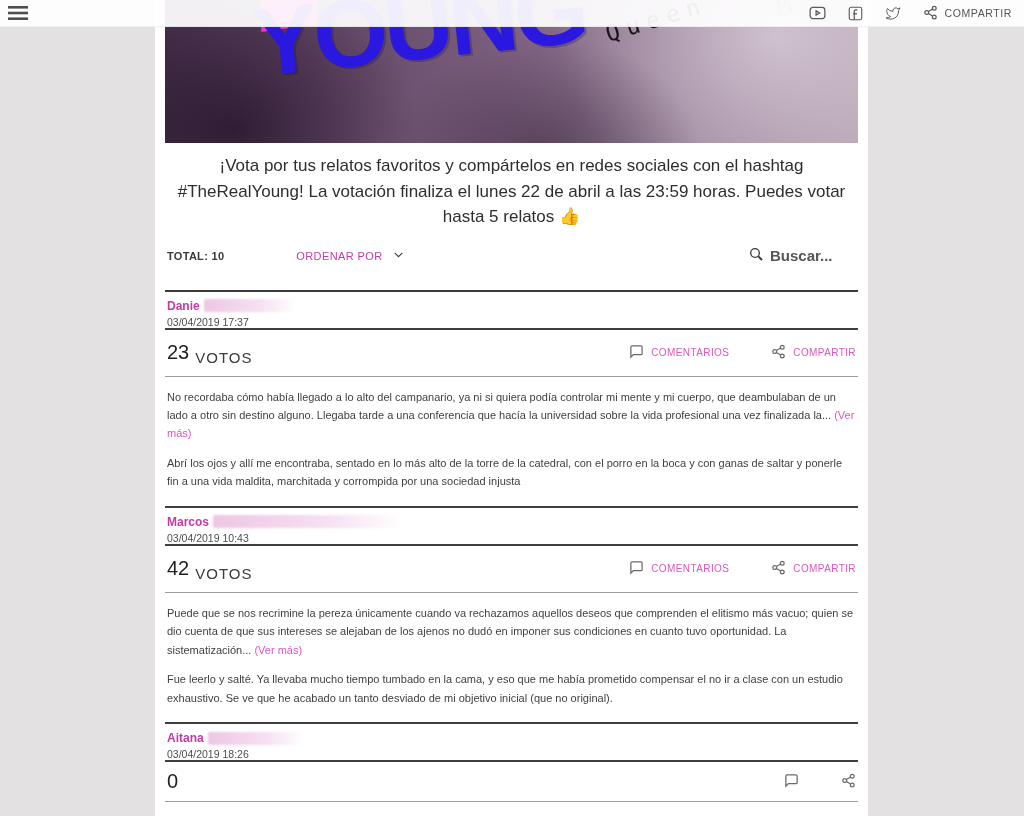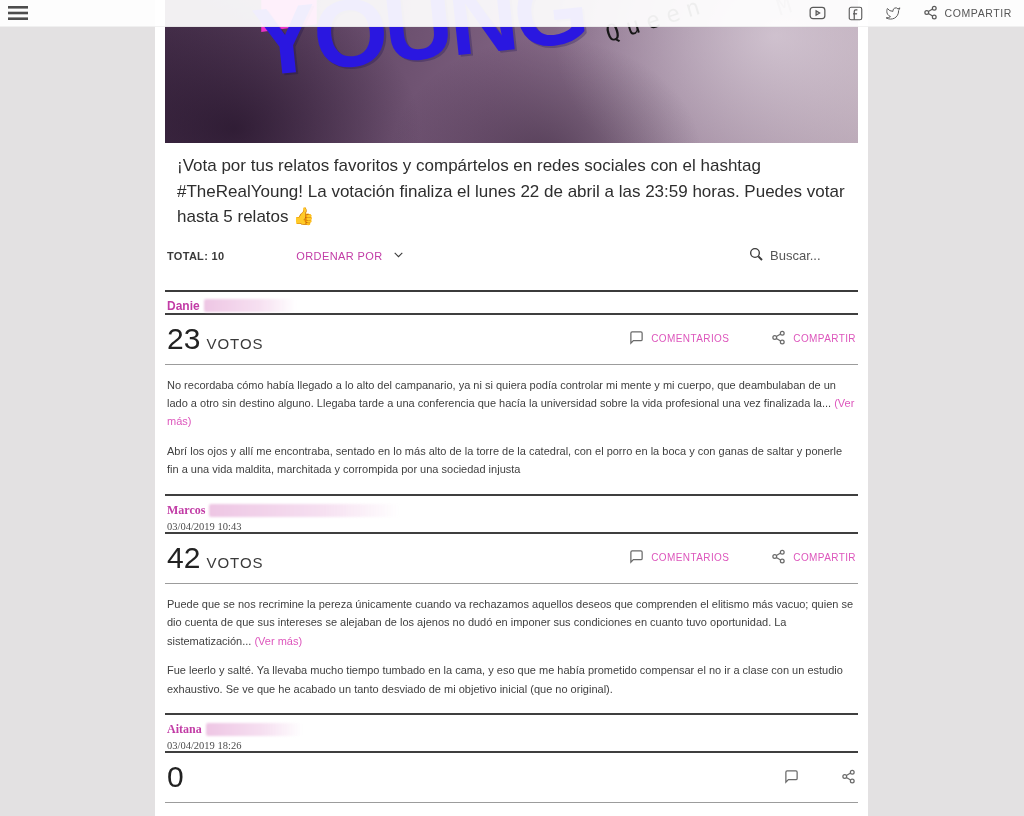--- a/index.html
+++ b/index.html
@@ -53,66 +53,67 @@
   }
   .hero-queen-faint {
     position:absolute; right:60px; top:-8px;
     font-family:"DejaVu Sans Mono", monospace;
     font-size:23px; letter-spacing:7px; color:rgba(20,20,20,0.35);
     transform:rotate(-17deg);
   }
 
   
   .intro {
-    padding:10px 22px 6px 22px; 
+    padding:10px 22px 6px 22px; text-align:center;
     font-size:17px; line-height:1.5; color:#2e2e2e;
   }
   .intro .thumb { color:#f2c040; }
 
   
   .list-toolbar {
     margin:4px 10px 0 10px; padding:6px 2px 24px 2px;
     display:flex; align-items:center;
     border-bottom:2px solid #3b3b3b;
   }
   .total { font-size:11px; font-weight:bold; color:#3a3a3a; letter-spacing:.3px; }
   .sort-btn {
     margin-left:72px; display:flex; align-items:center; gap:9px;
     background:none; border:none; cursor:pointer;
     font-family:"Liberation Sans",sans-serif;
     font-size:11px; color:var(--accent,#c23ca6); letter-spacing:.4px;
   }
   .search-box { margin-left:auto; display:flex; align-items:center; gap:6px; }
   .search-box input {
-    border:none; outline:none; width:86px; font-size:13px; color:#444;
+    border:none; outline:none; width:86px; font-size:15px; color:#444;
     font-family:"Liberation Sans",sans-serif;
+    font-weight:bold;
   }
   .search-box input::placeholder { color:#555; }
 
   
   .entry { margin:0 10px; }
   .entry-header { padding:7px 2px 0 2px; border-bottom:2px solid #3f3f3f; }
   .entry-header.first { border-top:none; }
   .entry + .entry .entry-header,
-  .entry-sep { border-top:2px solid #3f3f3f;font-family:Liberation Serif, serif; }
+  .entry-sep { border-top:2px solid #3f3f3f; }
   .author-line { display:flex; align-items:center; gap:4px; }
   .author { font-size:12px; font-weight:bold; color:var(--accent,#c23ca6); }
   .redact {
     display:inline-block; height:13px; border-radius:2px;
     background:linear-gradient(to right,#eec6e4 0%,#f6e0f1 60%,rgba(246,224,241,0) 100%);
     filter:blur(1px);
   }
   .redact.w1 { width:92px; } .redact.w2 { width:190px; } .redact.w3 { width:96px; }
   .entry-date { font-size:10.5px; color:#4c4c4c; margin-top:3px; }
 
   .votes-row {
     display:flex; align-items:center; padding:9px 2px 10px 2px;
     border-bottom:1px solid #9c9c9c;
   }
-  .votes-num { font-size:30px; color:#222; line-height:1; font-weight:400; }
+  .votes-num { font-size:20px; color:#222; line-height:1; font-weight:400; }
   .votes-label { font-size:15px; color:#3a3a3a; letter-spacing:1px; margin:10px 0 0 6px; }
   .votes-actions { margin-left:auto; display:flex; align-items:center; gap:42px; }
   .action-btn {
     display:flex; align-items:center; gap:7px; background:none; border:none; cursor:pointer;
     font-family:"Liberation Sans",sans-serif;
     font-size:10px; letter-spacing:.4px; color:var(--accent_light,#d553b4);
   }
 
   .entry-body { padding:11px 2px 13px 2px; }
   .entry-body p { font-size:11px; line-height:1.68; color:#3f3f3f; margin-bottom:11px; }
@@ -156,20 +157,21 @@
       <input type="text" placeholder="Buscar..." style="">
     </div>
   </div>
 
   <div class="entry">
     <div class="entry-header first">
       <div class="author-line">
         <span class="author">Danie</span>
         <span class="redact w1"></span>
       </div>
+      <div class="entry-date">03/04/2019 17:37</div>
     </div>
     <div class="votes-row">
       <span class="votes-num">23</span>
       <span class="votes-label">VOTOS</span>
       <div class="votes-actions">
         <button class="action-btn">
           <span>
             <svg width="15" height="15" viewBox="0 0 24 24" fill="none" stroke="#6a6a6a" stroke-width="2">
                 <path d="M21 15a2 2 0 0 1-2 2H7l-4 4V5a2 2 0 0 1 2-2h14a2 2 0 0 1 2 2z"></path>
               </svg>

